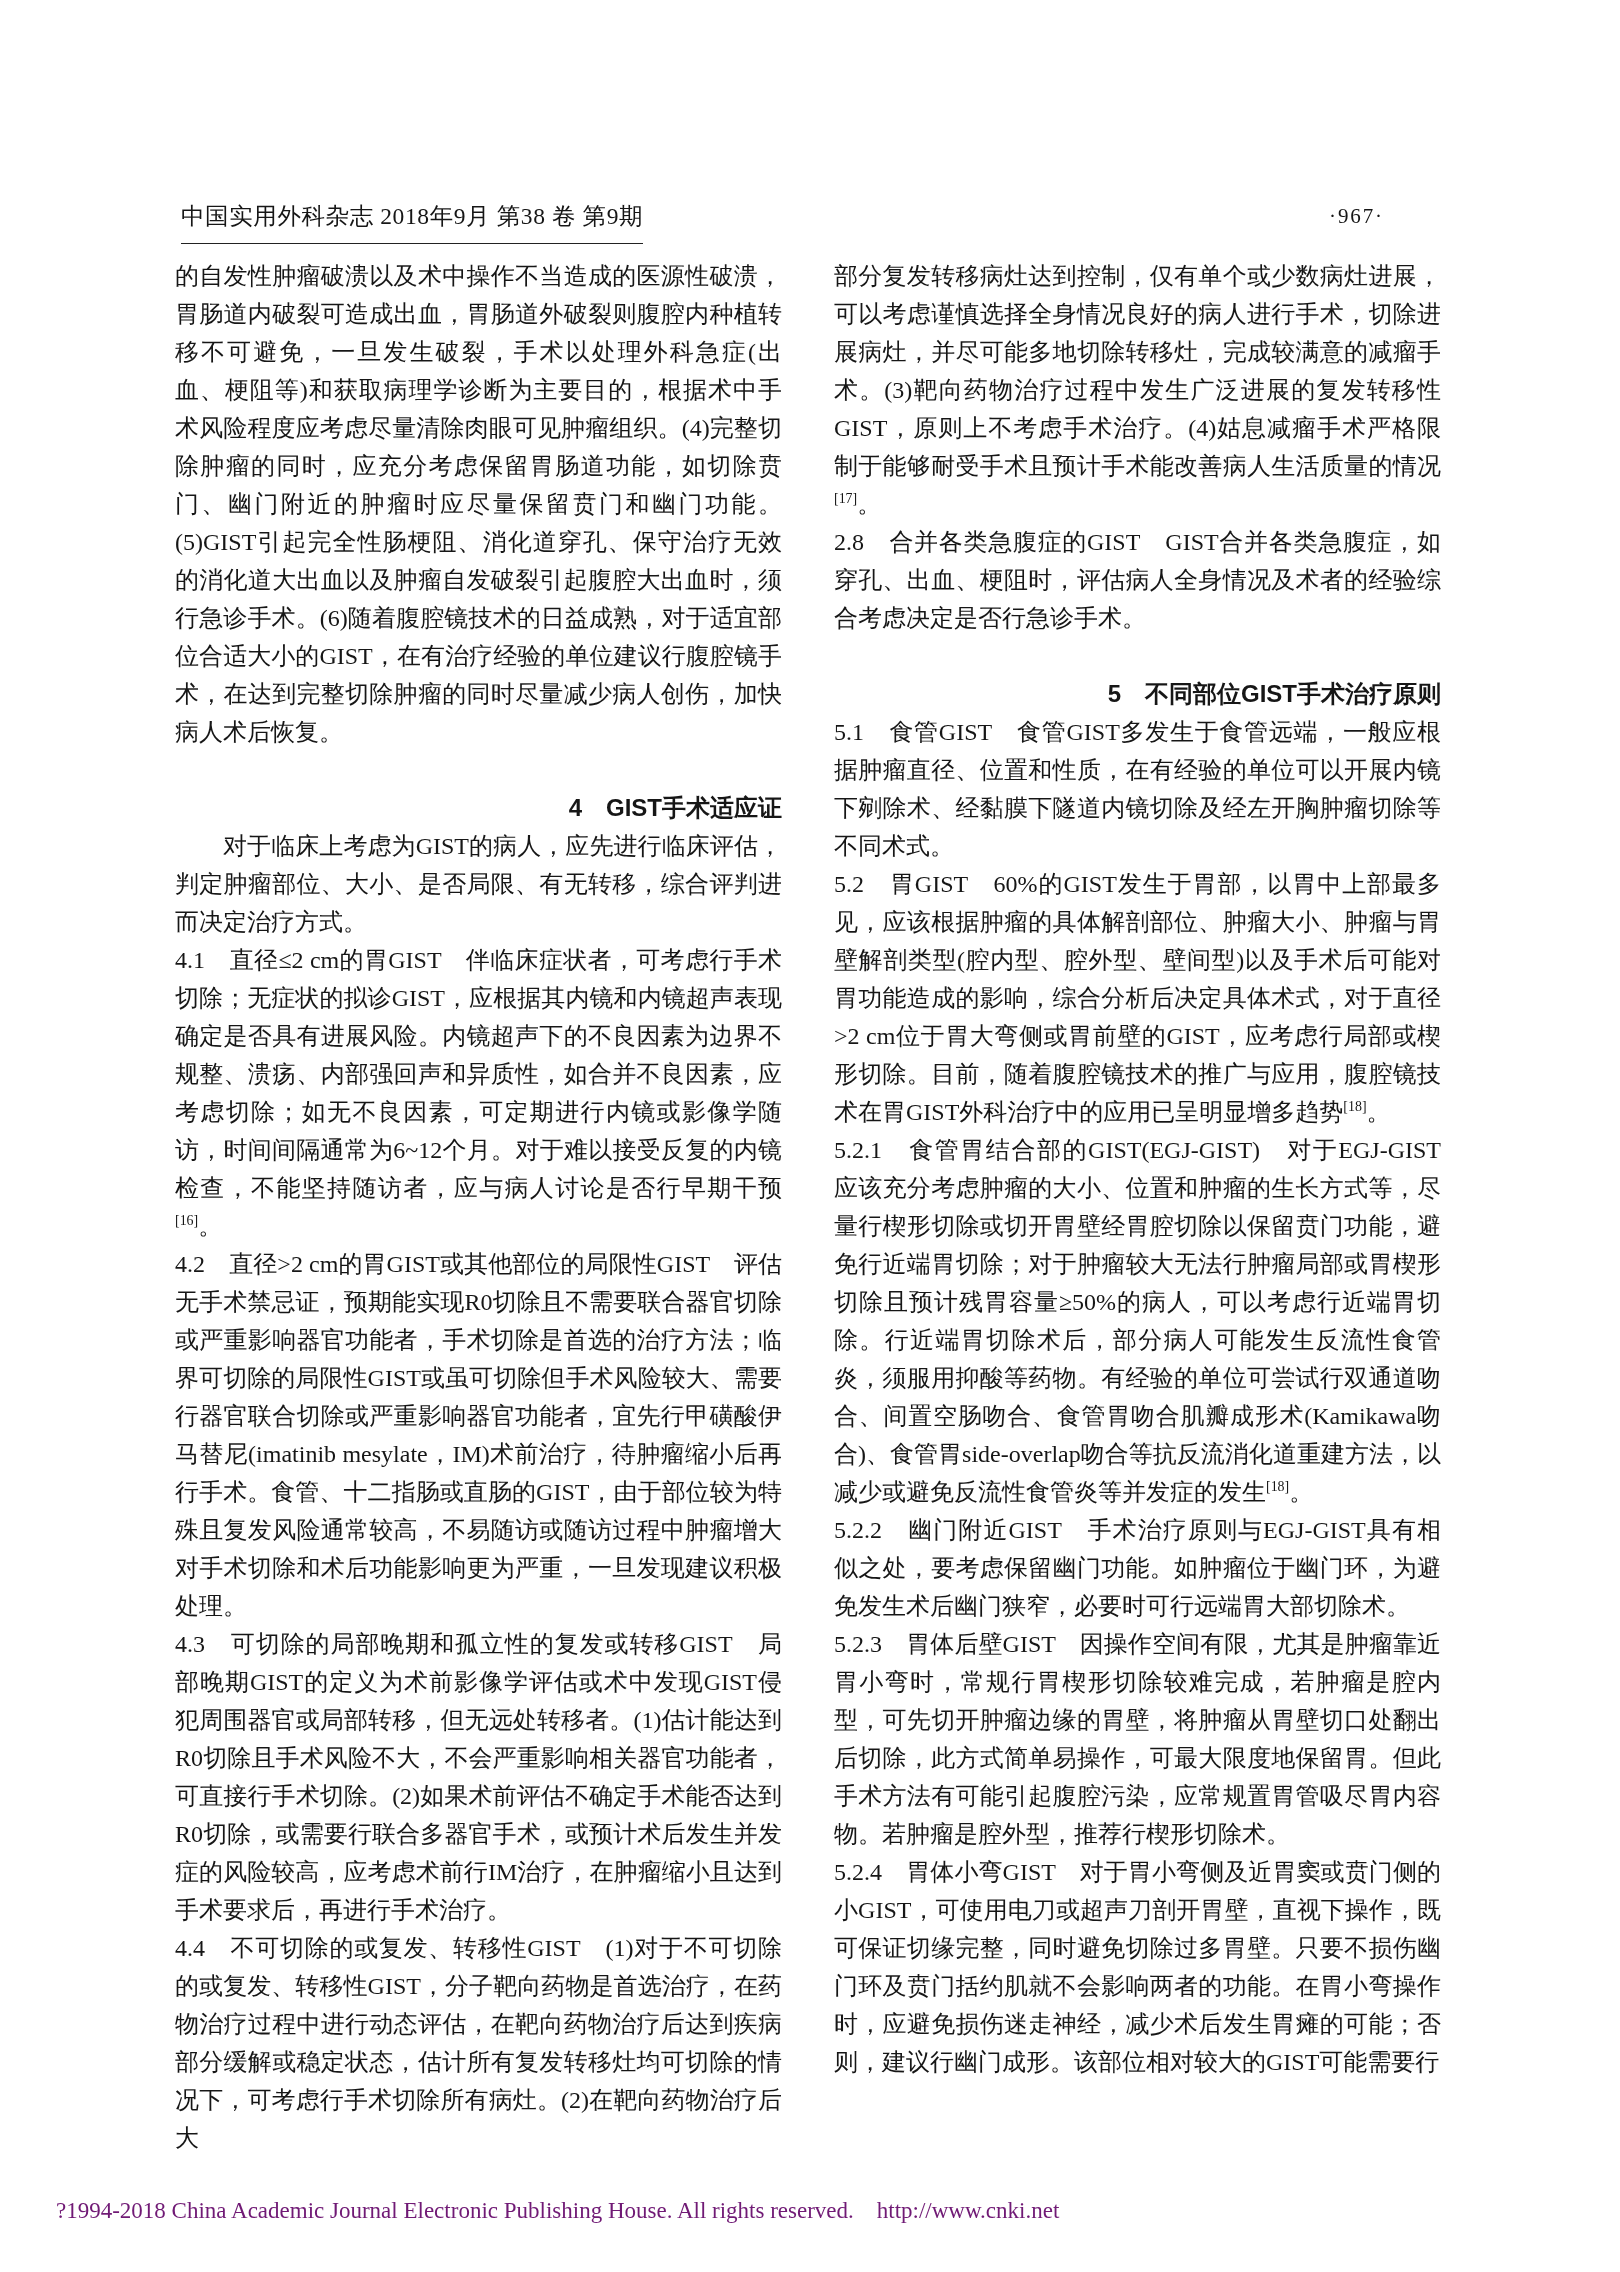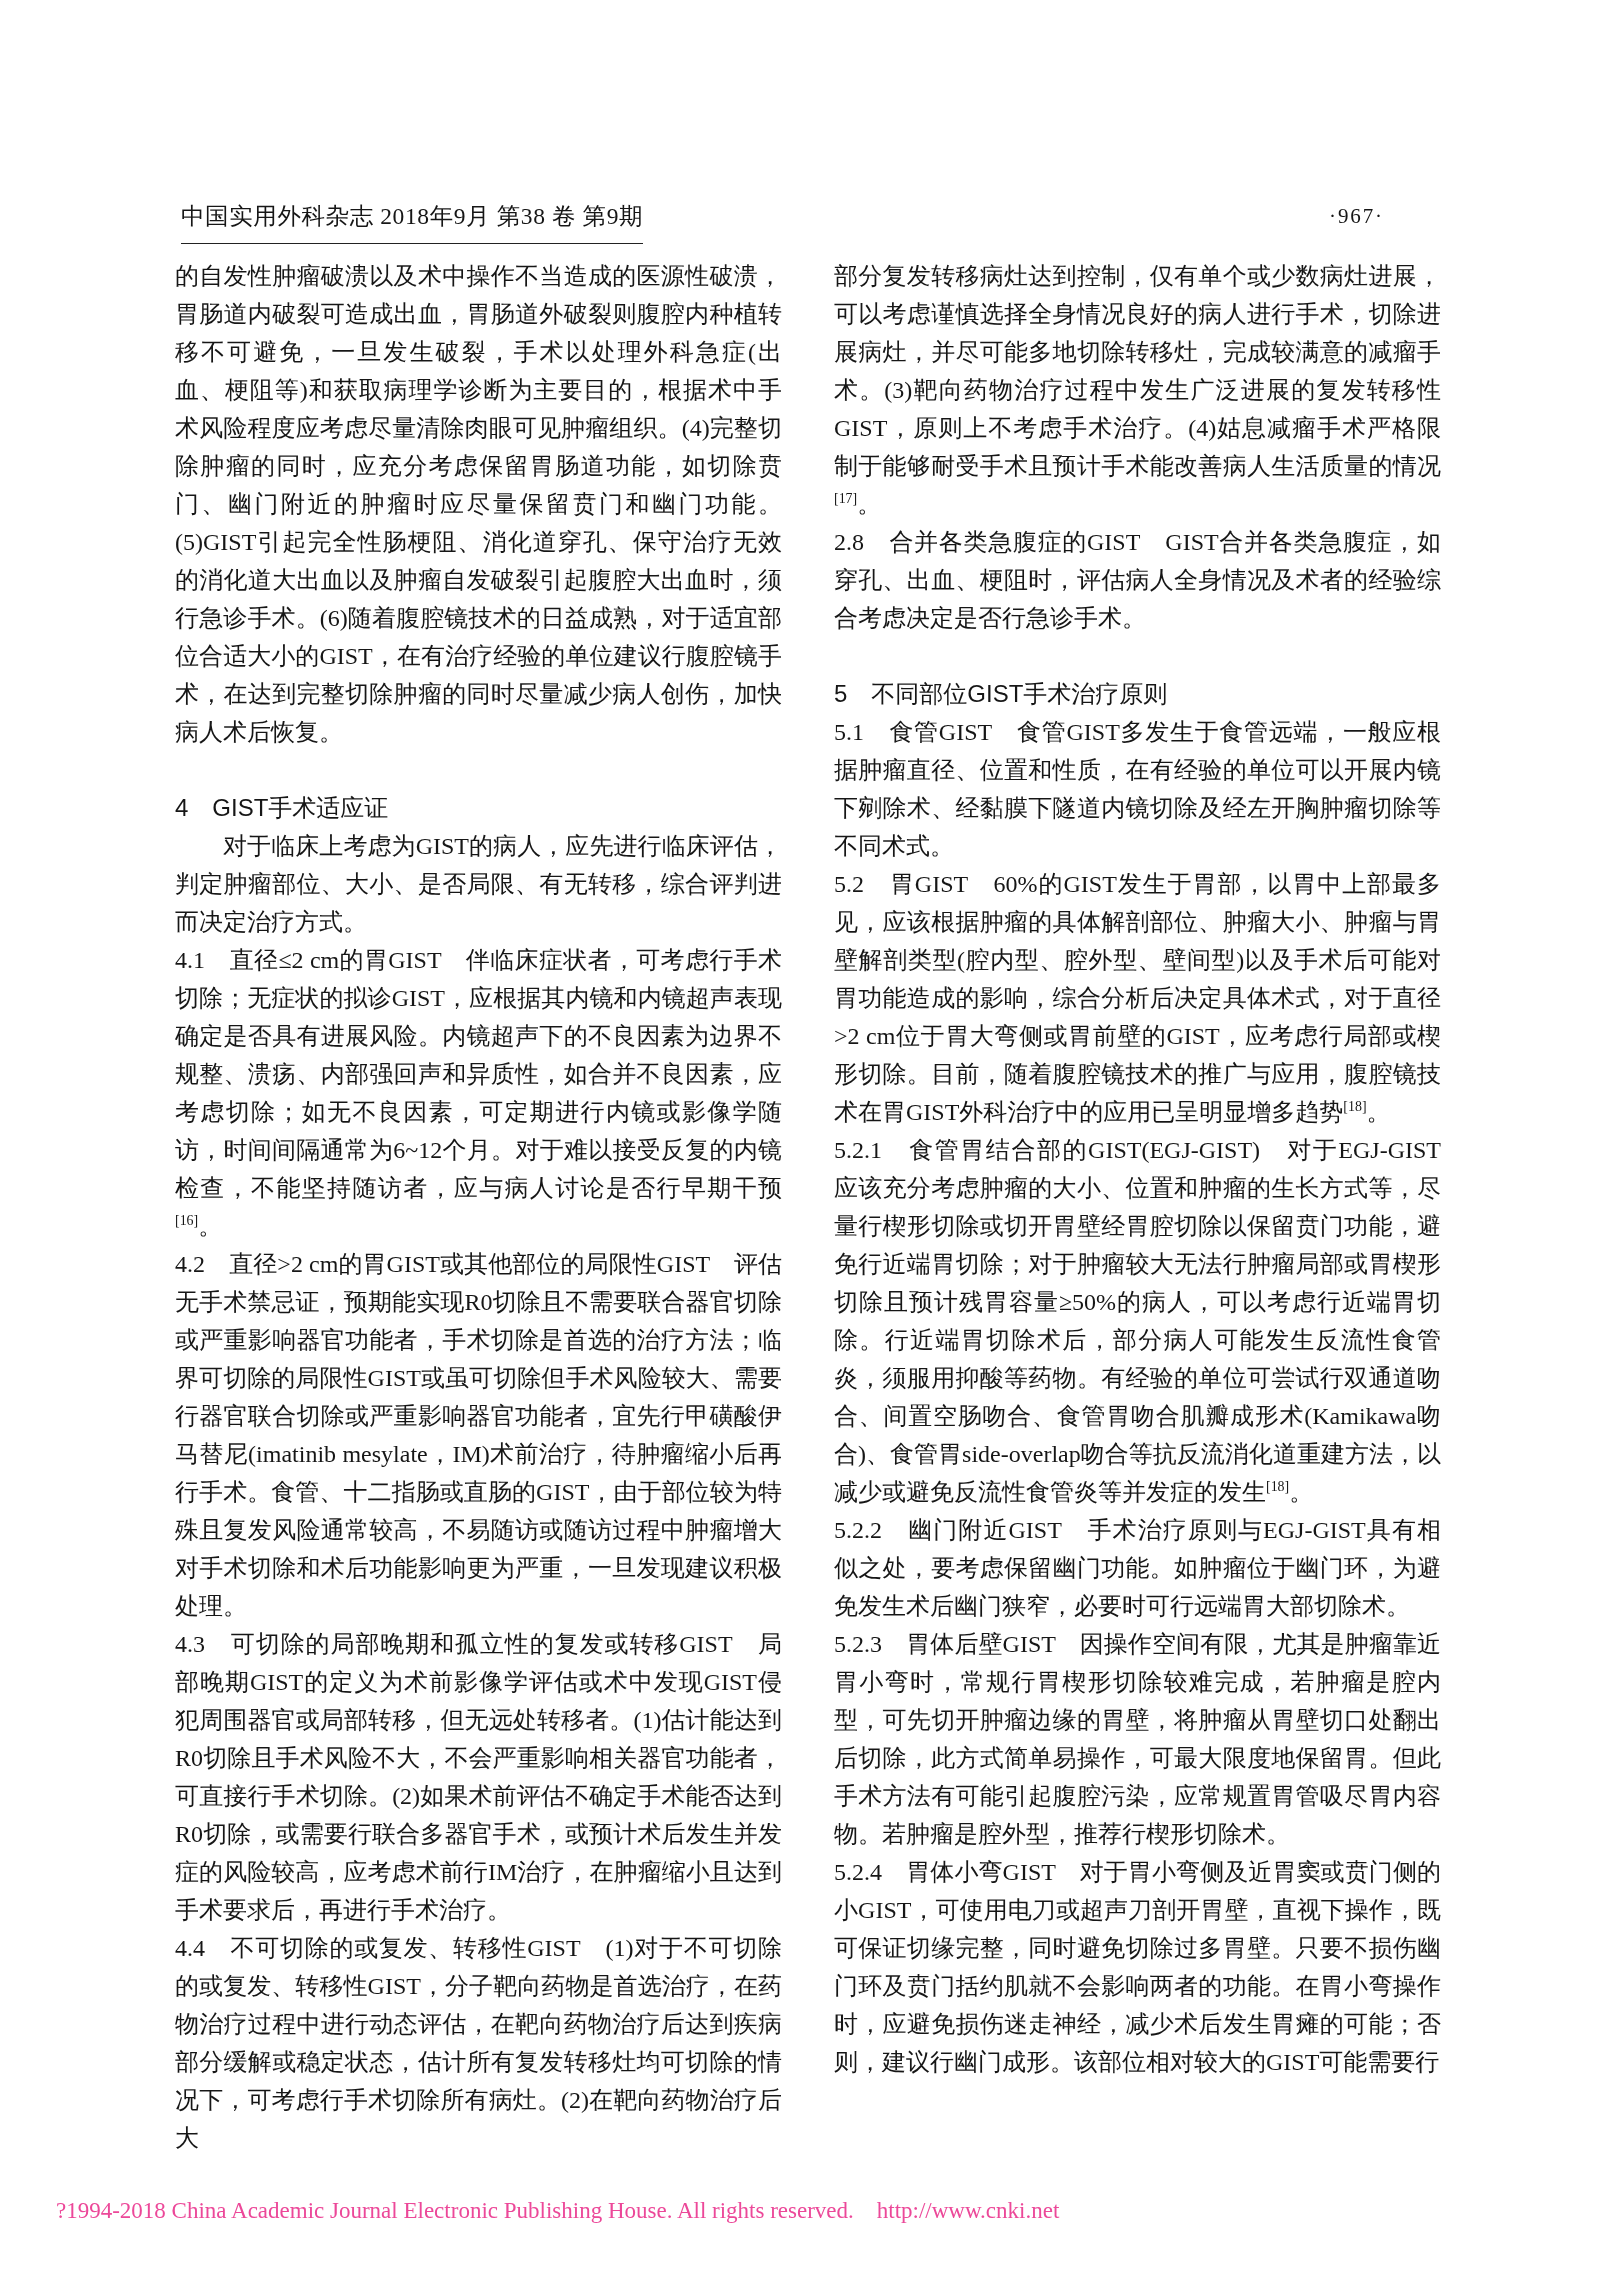--- a/index.html
+++ b/index.html
@@ -43,33 +43,33 @@
     text-align: justify;
   }
   .col-left  { left: 175px; }
   .col-right { left: 834px; }
   .para { margin: 0; }
   .para.indent { text-indent: 2em; }
   .spacer { height: 38px; }
   .heading {
     margin: 0;
     font-family: "Liberation Sans", "DejaVu Sans", sans-serif;
-    font-weight: 400;
+    font-weight: 700;
     font-size: 24px;
     line-height: 38px;
-    text-align: left;
+    text-align: right;
   }
   sup { font-size: 0.58em; vertical-align: super; line-height: 0; }
   .footer {
     position: absolute;
     left: 56px;
     top: 2197px;
     font-size: 23px;
     line-height: 28px;
-    color: #ec4899;
+    color: #701a75;
     white-space: pre;
   }
 </style>
 </head>
 <body>
 
 <div class="page">
 
   <div class="header">
     <span class="journal-info">中国实用外科杂志 2018年9月 第38 卷 第9期</span>

